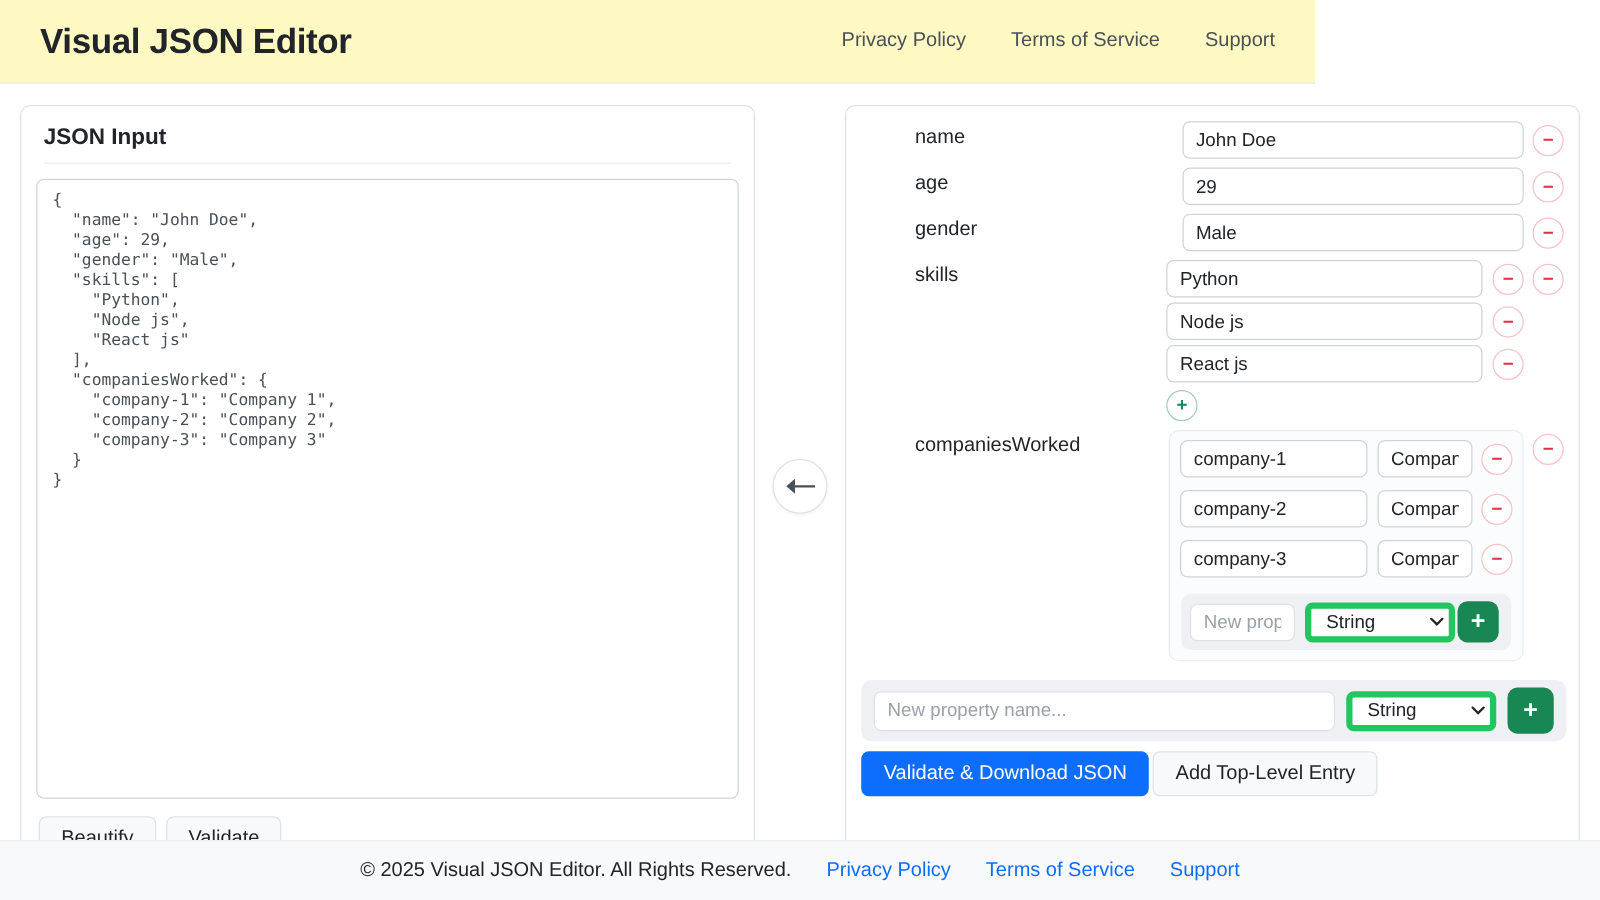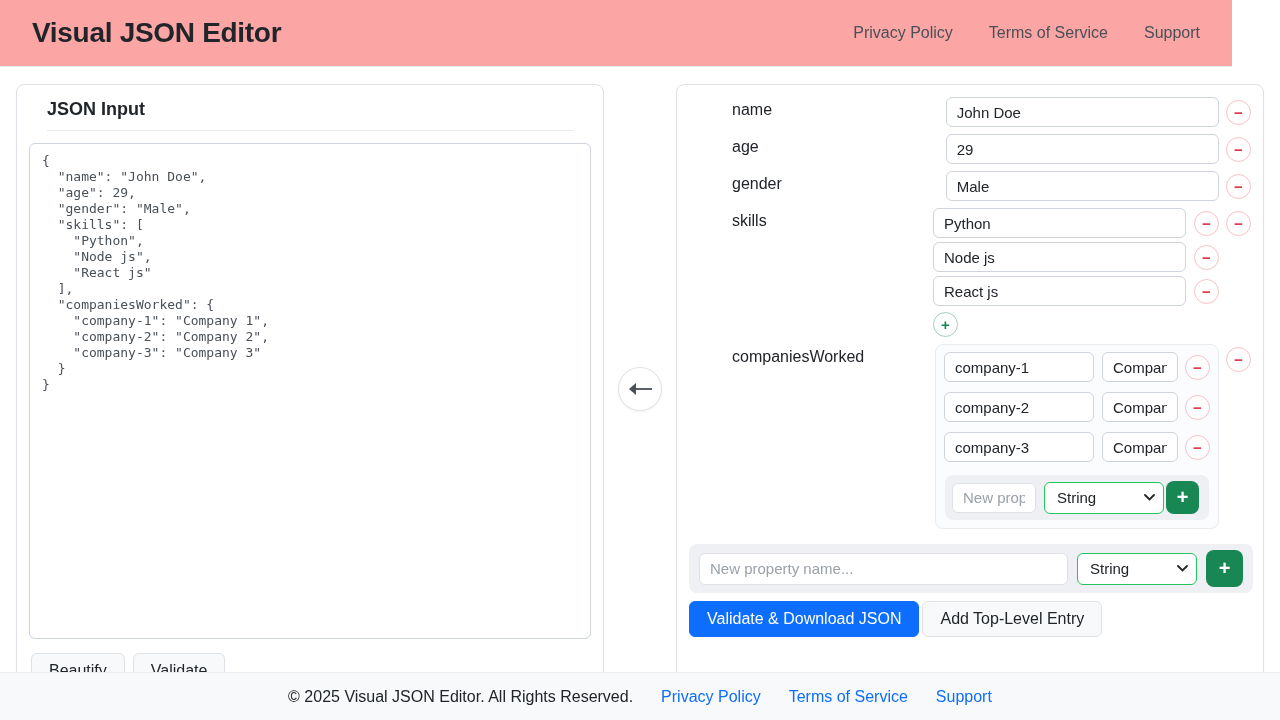--- a/index.html
+++ b/index.html
@@ -1,34 +1,34 @@
 <!DOCTYPE html>
 <html><head>
 <meta charset="utf-8">
 <style>
   * { margin:0; padding:0; box-sizing:border-box; }
   html,body { width:1280px; height:720px; overflow:hidden; background:#fff;
               font-family:"Liberation Sans", sans-serif; color:#212529; }
 
   
-  .app-header { position:absolute; top:0; left:0; width:1232px; height:67px;
-                background:#fca5a5; border-bottom:1px solid #e9ecef;
+  .app-header { position:absolute; top:0; left:0; width:1052px; height:67px;
+                background:#fef9c3; border-bottom:1px solid #e9ecef;
                 display:flex; align-items:center; justify-content:space-between;
                 padding:0 32px; }
   .app-title { font-size:28px; font-weight:700; letter-spacing:-.3px; }
   .app-nav { display:flex; gap:36px; }
   .app-nav a { font-size:16px; color:#495057; text-decoration:none; }
 
   
   .panel { position:absolute; top:84px; width:588px; height:604px;
            background:#fff; border:1px solid #dee2e6; border-radius:8px;
            box-shadow:0 1px 2px rgba(0,0,0,.04); }
   .panel-left  { left:16px; }
   .panel-right { left:676px; }
-  .panel-head { margin:0 30px; padding:14px 0 10px; border-bottom:1px solid #e9ecef;
+  .panel-head { margin:0 18px; padding:14px 0 10px; border-bottom:1px solid #e9ecef;
                 font-size:18px; font-weight:700; }
   .panel-body { padding:12px 12px 0 12px; }
 
   
   .json-textarea { width:562px; height:496px; resize:none; border:1px solid #ced4da;
                    border-radius:6px; padding:9px 12px; color:#495057;
                    font-family:"DejaVu Sans Mono", monospace; font-size:13px;
                    line-height:16px; outline:none; display:block; }
   .btn-row { display:flex; gap:8px; margin-top:14px; padding-left:2px; }
   .btn { font-family:inherit; font-size:16px; border-radius:6px; padding:8px 17px;
@@ -70,21 +70,21 @@
   .obj-row { display:flex; align-items:center; margin-bottom:10px; }
   .w-key { width:150px; margin-right:8px; }
   .w-val { width:76px; margin-right:7px; }
   .obj-new-row { background:#eef0f3; border-radius:8px; padding:6px 7px;
                  display:flex; align-items:center; margin:13px 1px 0 1px; }
   .w-newkey { width:84px; margin-right:8px; background:#fff; border-color:#dee2e6; }
 
   
   .select-wrap { position:relative; display:inline-flex; }
   .type-select { appearance:none; -webkit-appearance:none; height:32px; width:120px;
-                 background:#fff; border:1px solid #22c55e; border-radius:6px;
+                 background:#fff; border:5px solid #22c55e; border-radius:6px;
                  font-family:inherit; font-size:15px; color:#212529;
                  padding:0 26px 0 12px; outline:none; cursor:pointer; }
   .select-wrap svg { position:absolute; right:9px; top:12px; pointer-events:none; }
 
   .sq-plus { background:#198754; border:none; color:#fff; border-radius:8px;
              font-size:20px; font-weight:700; display:inline-flex; align-items:center;
              justify-content:center; cursor:pointer; flex:0 0 auto; }
   .sq-plus.small { width:33px; height:33px; margin-left:2px; }
   .sq-plus.big   { width:37px; height:37px; }
 

